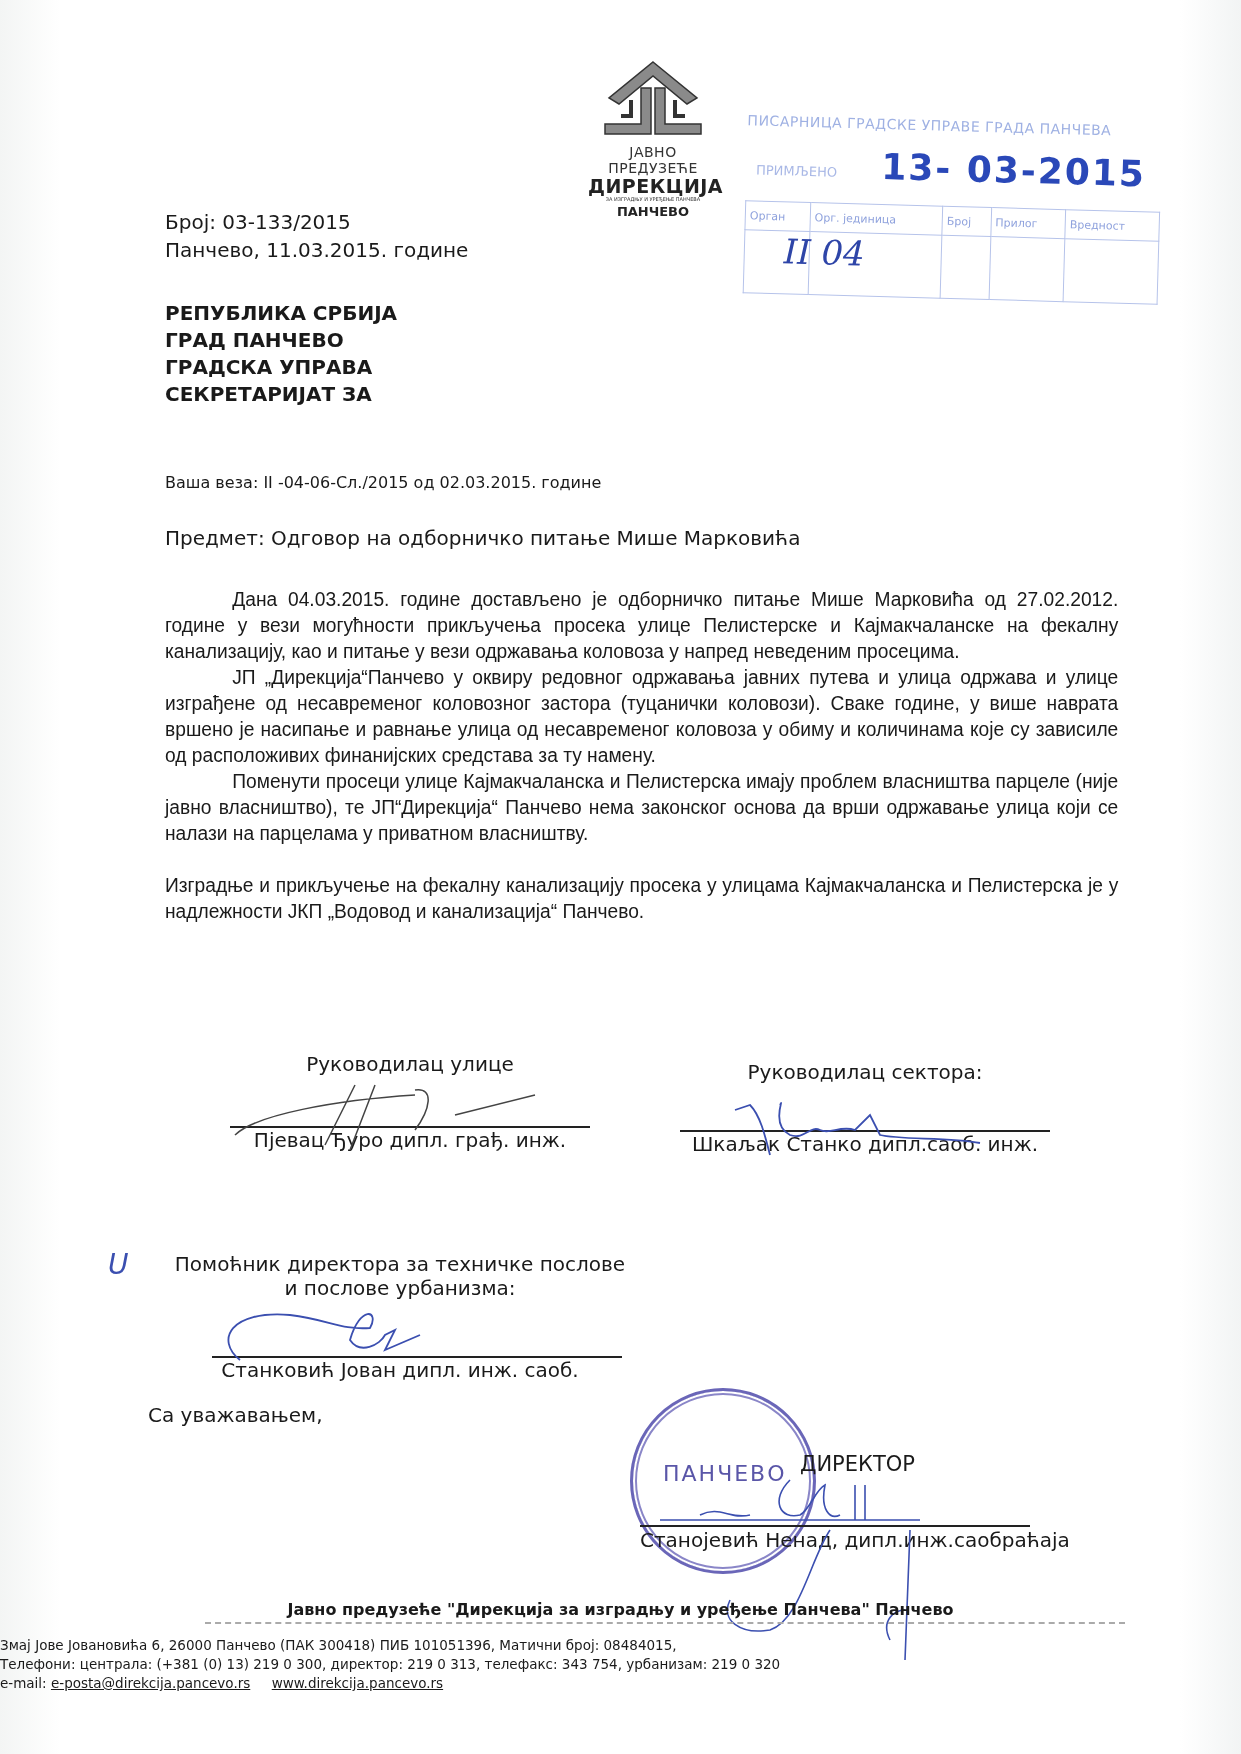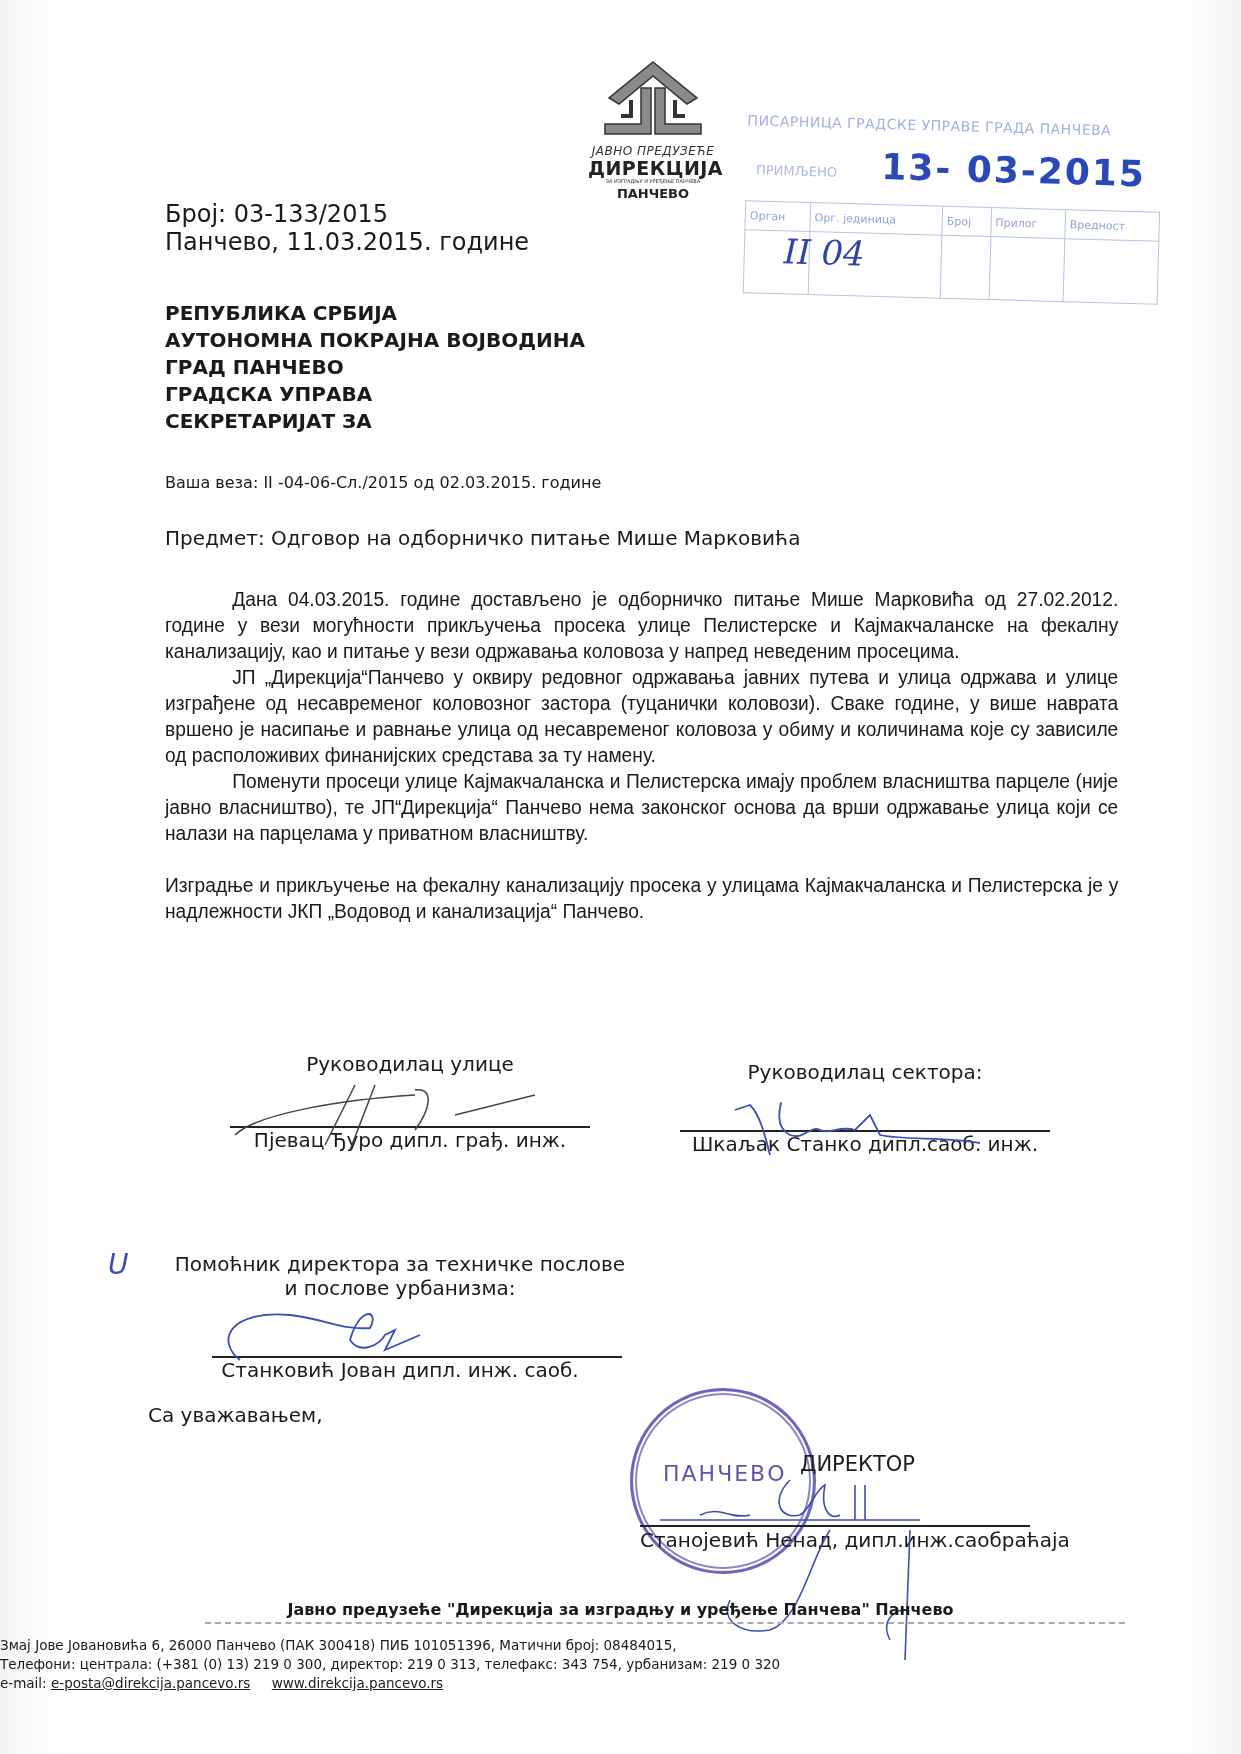--- a/index.html
+++ b/index.html
@@ -3,37 +3,37 @@
 <meta charset="utf-8">
 <style>
   html, body { margin:0; padding:0; }
   body { width:1241px; height:1754px; background:#ffffff; position:relative; overflow:hidden;
          font-family:"DejaVu Sans", sans-serif; color:#1a1a1a; }
   .page { position:absolute; left:0; top:0; width:1241px; height:1754px;
           background:linear-gradient(90deg,#f3f5f4 0,#ffffff 60px,#ffffff 1180px,#f2f4f4 1241px); }
   .abs { position:absolute; }
   .logo { left:588px; top:58px; width:130px; text-align:center; }
   .logo svg { display:block; margin:0 auto; }
-  .logo .l1 { font-size:12px; letter-spacing:0.5px; color:#333; margin-top:4px;font-style:italic; }
+  .logo .l1 { font-size:14px; letter-spacing:0.5px; color:#333; margin-top:4px; }
   .logo .l2 { font-size:19px; font-weight:bold; color:#222; letter-spacing:0.5px; line-height:20px; }
   .logo .l3 { font-size:5px; color:#333; }
   .logo .l4 { font-size:13px; font-weight:bold; color:#222; margin-top:2px; }
 
   .stamp { left:745px; top:118px; width:415px; height:190px; transform:rotate(1.6deg); color:#6f8bd8; }
   .stamp .hdr { font-size:14px; color:#9fb1e3; letter-spacing:0.5px; }
   .stamp .recv { position:absolute; left:10px; top:50px; font-size:13px; color:#a9b8e6; }
   .stamp .date { position:absolute; left:135px; top:30px; font-size:36px; font-weight:bold; color:#2a48b8;
                  letter-spacing:2px; font-family:"DejaVu Sans", sans-serif; }
   .stamp table { position:absolute; left:0; top:88px; width:415px; border-collapse:collapse; }
   .stamp td { border:1px solid #b6c3ea; font-size:11px; color:#8fa2dd; height:28px; padding:0 4px; vertical-align:middle; }
   .stamp tr.body td { height:62px; }
   .stamp .hand { position:absolute; left:40px; top:118px; font-size:34px; color:#2e45a8;
                  font-family:"DejaVu Serif", serif; font-style:italic; }
 
-  .meta { left:165px; top:200px; font-size:24px; line-height:28px; }
+  .meta { left:165px; top:208px; font-size:20px; line-height:28px; }
   .recipient { left:165px; top:300px; font-size:20px; font-weight:bold; line-height:27px; }
   .ref { left:165px; top:473px; font-size:16px; }
   .subject { left:165px; top:526px; font-size:20px; }
   .body { left:165px; top:586px; width:993px; font-size:20px; line-height:26px; text-align:justify;
           font-family:"Liberation Sans", sans-serif; transform:scaleX(0.96); transform-origin:left top; }
   .body p { margin:0; }
   .body p.ind { text-indent:70px; }
   .body p.gap { margin-top:26px; }
 
   .sig { font-size:20px; text-align:center; }
@@ -94,21 +94,20 @@
     <div class="hand">II 04</div>
   </div>
 
   <div class="abs meta">
     <div>Број: 03-133/2015</div>
     <div>Панчево, 11.03.2015. године</div>
   </div>
 
   <div class="abs recipient">
     <div>РЕПУБЛИКА СРБИЈА</div>
-    <div>АУТОНОМНА ПОКРАЈНА ВОЈВОДИНА</div>
     <div>ГРАД ПАНЧЕВО</div>
     <div>ГРАДСКА УПРАВА</div>
     <div>СЕКРЕТАРИЈАТ ЗА</div>
   </div>
 
   <div class="abs ref">Ваша веза: II -04-06-Сл./2015 од 02.03.2015. године</div>
   <div class="abs subject">Предмет: Одговор на одборничко питање Мише Марковића</div>
 
   <div class="abs body">
     <p class="ind">Дана 04.03.2015. године достављено је одборничко питање Мише Марковића од 27.02.2012. године у вези могућности прикључења просека улице Пелистерске и Кајмакчаланске на фекалну канализацију, као и питање у вези одржавања коловоза у напред неведеним просецима.</p>

